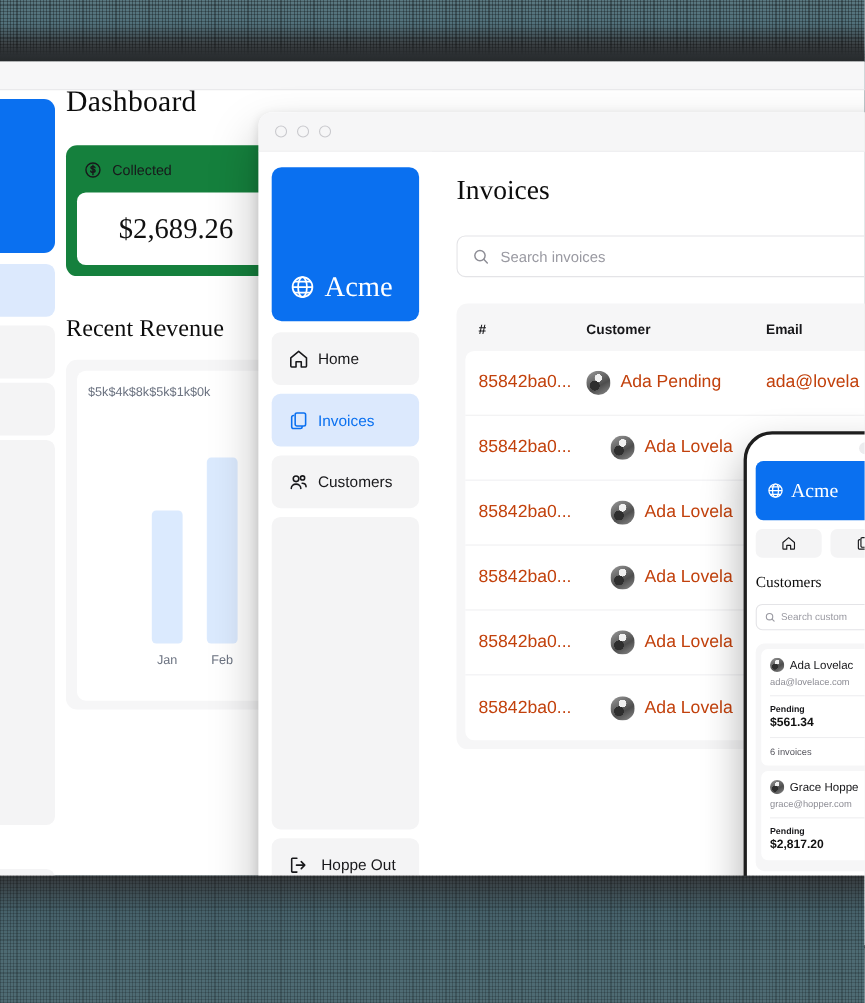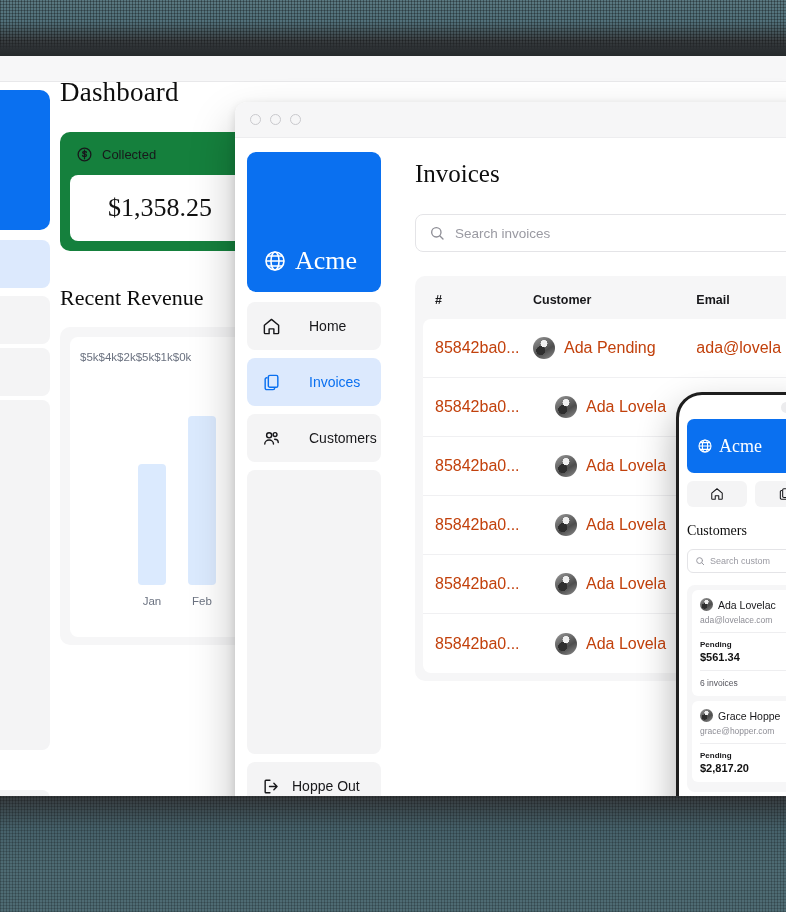--- a/index.html
+++ b/index.html
@@ -116,21 +116,21 @@
   }
   .brand{
     height:140px; background:#0a70f0; border-radius:9px;
     display:flex; align-items:flex-end; padding:0 0 16px 16px;
   }
   .brand-row{ display:flex; align-items:center; gap:8px; }
   .brand-name{ font-family:"Liberation Serif", serif; font-size:26px; color:#fff; }
   .nav{ margin-top:10px; display:flex; flex-direction:column; gap:8px; }
   .nav-item{
     height:48px; border-radius:8px; background:#f4f4f5;
-    display:flex; align-items:center; gap:28px; padding-left:15px;
+    display:flex; align-items:center; gap:8px; padding-left:15px;
     font-size:14px; color:#18181b;
   }
   .nav-item.active{ background:#dce9fd; color:#0a70f0; }
   .nav-fill{ flex:1; background:#f4f4f5; border-radius:8px; margin-top:8px; min-height:60px; }
   .signout{
     height:48px; border-radius:8px; background:#f4f4f5; margin-top:8px;
     display:flex; align-items:center; gap:11px; padding-left:15px;
     font-size:14px; color:#18181b;
   }
 
@@ -234,31 +234,31 @@
   <div class="stat-card">
     <div class="stat-head">
       <span>
         <svg width="17" height="17" viewBox="0 0 24 24" fill="none" stroke="#18181b" stroke-width="1.8">
           <circle cx="12" cy="12" r="9"></circle>
           <path d="M12 6v12M14.6 9.2c0-1-1.1-1.7-2.6-1.7s-2.6.7-2.6 1.8 1.1 1.5 2.6 1.8 2.8.8 2.8 2-1.2 1.9-2.8 1.9-2.8-.8-2.8-1.8" stroke-linecap="round"></path>
         </svg>
       </span>
       <span class="stat-head-label">Collected</span>
     </div>
-    <div class="stat-value">$1,358.25</div>
+    <div class="stat-value">$2,689.26</div>
   </div>
 
   <div class="rev-title">Recent Revenue</div>
 
   <div class="chart-card">
     <div class="chart-inner">
       <div class="y-axis">
         <span>$5k</span>
         <span>$4k</span>
-        <span>$2k</span>
+        <span>$8k</span>
         <span>$5k</span>
         <span>$1k</span>
         <span>$0k</span>
       </div>
       <div class="bars">
         <div class="bar" style="height: 121px; background: rgb(219, 234, 254);"></div>
         <div class="bar" style="height: 169.4px; background: rgb(219, 234, 254);"></div>
       </div>
       <div class="x-axis">
         <span>Jan</span>

